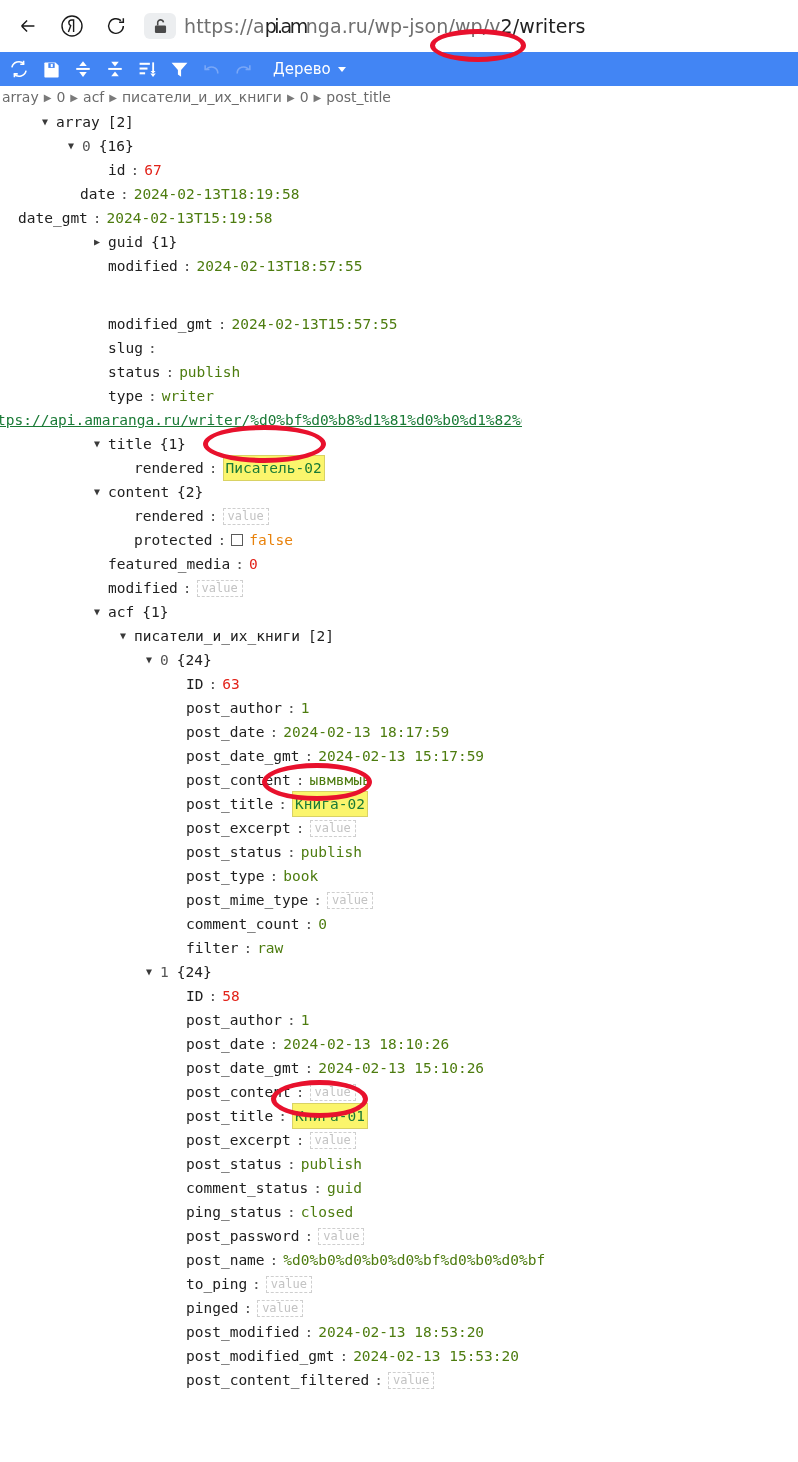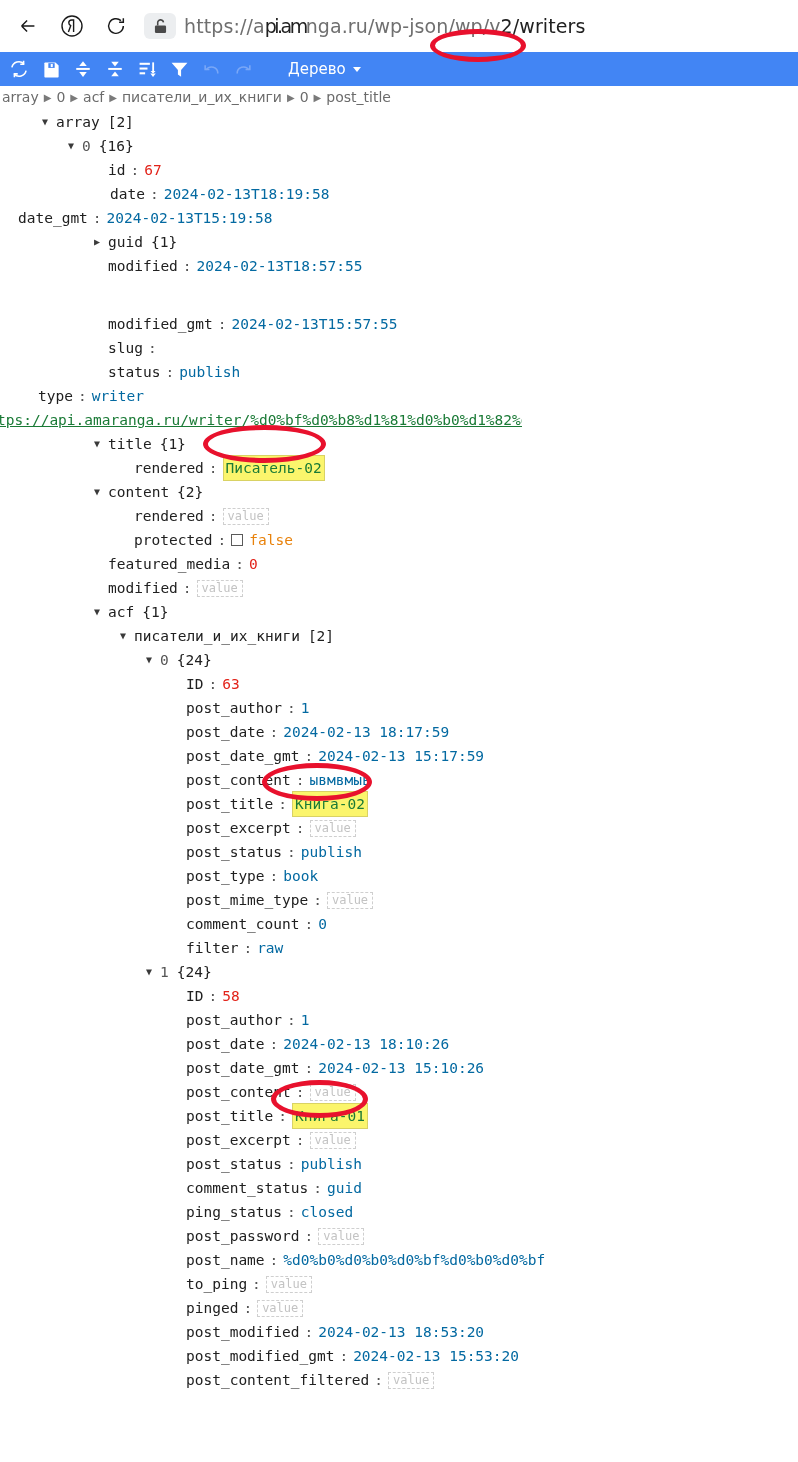--- a/index.html
+++ b/index.html
@@ -59,21 +59,21 @@
     width: 30px; height: 30px;
     display:flex; align-items:center; justify-content:center;
     color: #ffffff;
     flex: 0 0 auto;
   }
   .tb-icon.dim { color: #79a7f7; }
   #tree-select {
     color: #ffffff;
     font-family: "DejaVu Sans", "Liberation Sans", sans-serif;
     font-size: 15px;
-    margin-left: 28px;
+    margin-left: 13px;
     display: flex; align-items: center; gap: 7px;
     white-space: nowrap;
   }
   #tree-select .caret {
     border-left: 4px solid transparent;
     border-right: 4px solid transparent;
     border-top: 5px solid #ffffff;
     display:inline-block;
   }
 
@@ -110,21 +110,21 @@
     width: 14px; flex:0 0 14px;
     display:flex; align-items:center; justify-content:center;
     color: #3a3a3a; font-size: 10px;
     margin-right: 4px;
   }
   .tw.spacer { visibility: hidden; }
   .key   { color: #202020; }
   .colon { color: #555; padding: 0 5px; }
   .count { color: #202020; padding-left: 8px; }
   .idx   { color: #555; }
-  .v-str  { color: #0369a1; }
+  .v-str  { color: #4d7c0f; }
   .v-num  { color: #e2231a; }
   .v-bool { color: #e8820c; }
   .v-link { color: #1a7a36; text-decoration: underline; }
   .v-empty {
     color: #c3c3c3;
     font-size: 12px;
     border: 1px dashed #cfcfcf;
     padding: 0 4px;
     line-height: 15px;
     display: inline-block;
@@ -272,21 +272,21 @@
       <span class="tw">▼</span>
       <span class="idx">0</span>
       <span class="count">{16}</span>
     </div>
     <div class="row" style="padding-left: 90px;">
       <span class="tw spacer">▶</span>
       <span class="key">id   </span>
       <span class="colon">:</span>
       <span class="v-num">67</span>
     </div>
-    <div class="row" style="padding-left: 92px;">
+    <div class="row" style="padding-left: 62px;">
       <span class="tw spacer">▶</span>
       <span class="key">date</span>
       <span class="colon">:</span>
       <span class="v-str">2024-02-13T18:19:58</span>
     </div>
     <div class="row" style="">
       <span class="tw spacer">▶</span>
       <span class="key">date_gmt</span>
       <span class="colon">:</span>
       <span class="v-str">2024-02-13T15:19:58</span>
@@ -312,21 +312,21 @@
       <span class="tw spacer">▶</span>
       <span class="key">slug</span>
       <span class="colon">:</span>
     </div>
     <div class="row" style="padding-left: 90px;">
       <span class="tw spacer">▶</span>
       <span class="key">status</span>
       <span class="colon">:</span>
       <span class="v-str">publish</span>
     </div>
-    <div class="row" style=" margin-left: 20px;">
+    <div class="row" style="padding-left: 90px;">
       <span class="tw spacer">▶</span>
       <span class="key">type</span>
       <span class="colon">:</span>
       <span class="v-str">writer</span>
     </div>
     <div class="row clip" style="padding-left: 90px; width: 522px; justify-content: center;">
       <span class="tw spacer">▶</span>
       <span class="key">link</span>
       <span class="colon">:</span>
       <span class="v-link">https://api.amaranga.ru/writer/%d0%bf%d0%b8%d1%81%d0%b0%d1%82%d0%b5%d0%bb%d1%8c-02/</span>

